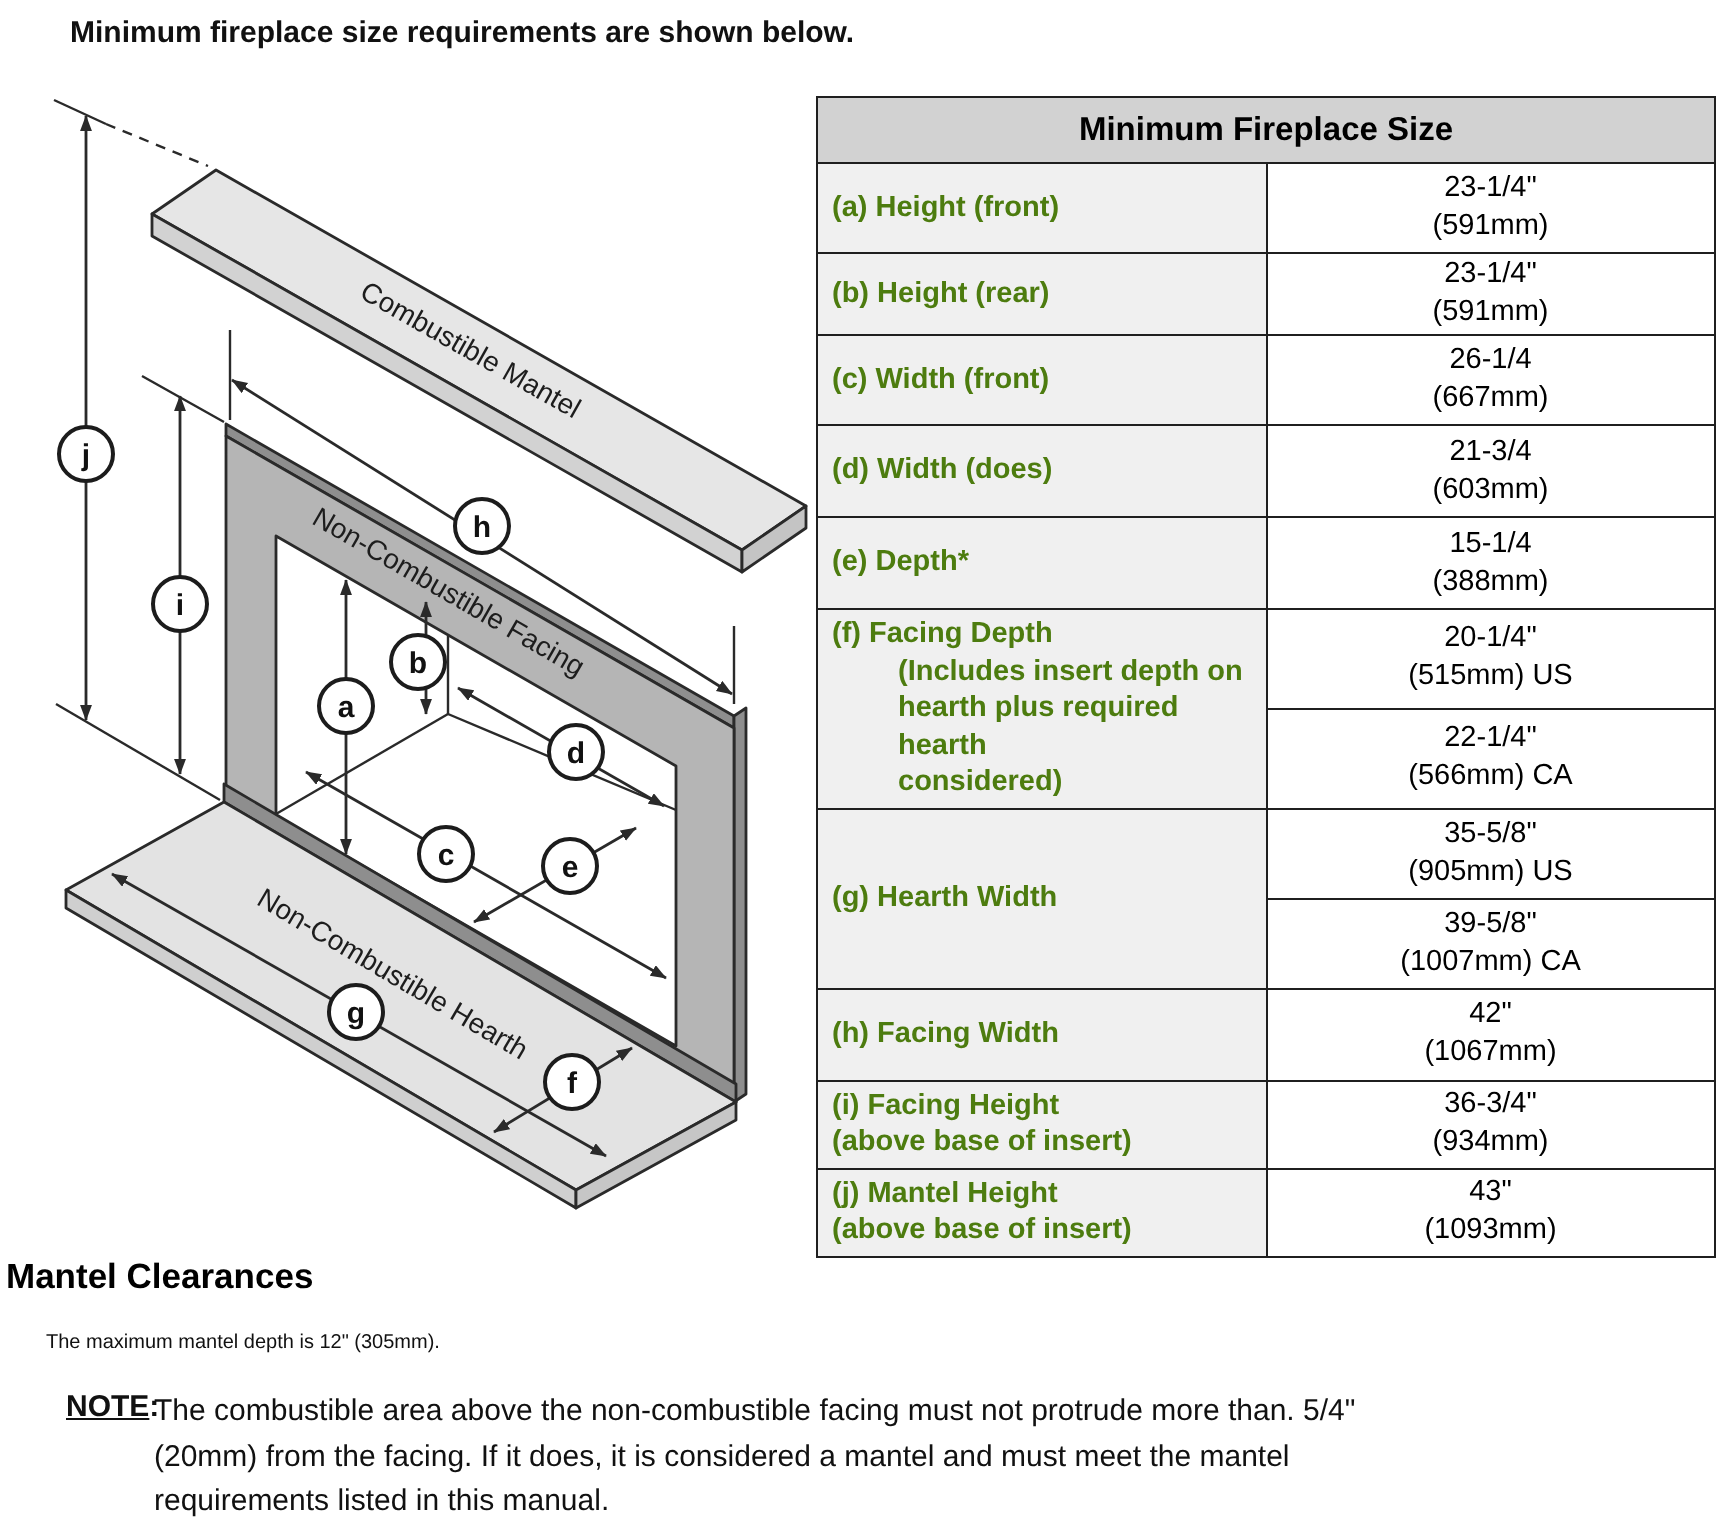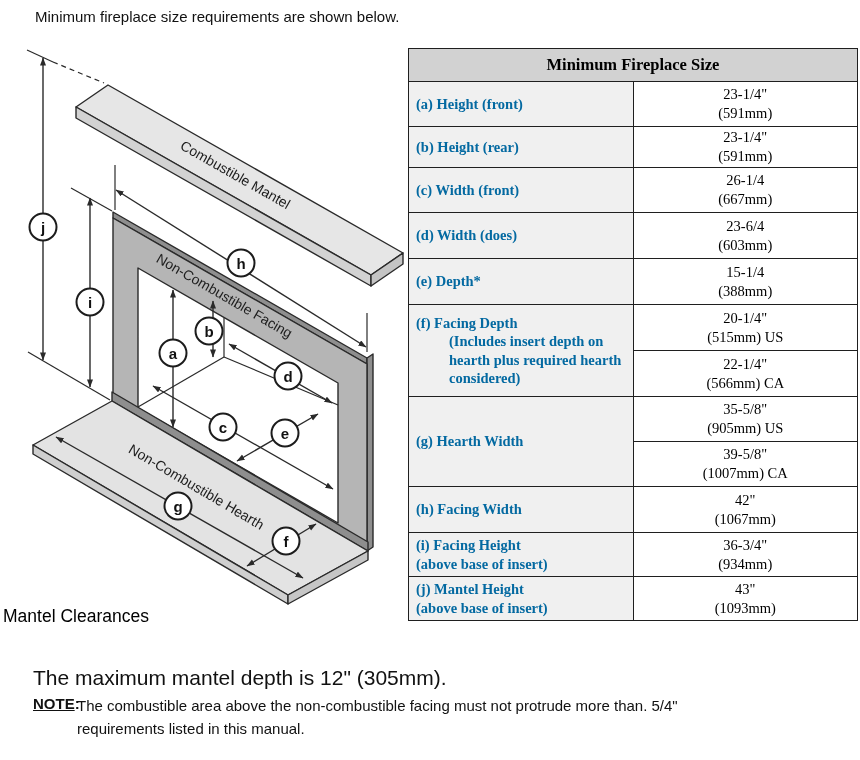--- a/index.html
+++ b/index.html
@@ -1,37 +1,37 @@
 <!DOCTYPE html>
 <html><head>
 <meta charset="utf-8">
 <style>
   html,body{margin:0;padding:0;background:#fff;}
   .page{position:relative;width:860px;height:760px;background:#fff;overflow:hidden;
         font-family:"Liberation Sans", sans-serif;color:#111;}
-  .intro{position:absolute;left:35px;top:8px;font-size:15px;color:#111;}
+  .intro{position:absolute;left:35px;top:8px;font-size:15px;color:#111;font-weight:bold;}
   svg.diagram{position:absolute;left:0;top:0;}
   svg .ln{stroke:#2a2a2a;stroke-width:1.4;fill:none;}
   svg .thin{stroke:#2a2a2a;stroke-width:1.2;fill:none;}
   svg .shape{stroke:#2a2a2a;stroke-width:1.4;stroke-linejoin:round;}
   svg .callout circle{fill:#fff;stroke:#1c1c1c;stroke-width:2;}
   svg .callout text{font-size:15px;font-weight:bold;fill:#111;text-anchor:middle;}
   svg .plabel{font-size:14px;fill:#1d1d1d;text-anchor:middle;}
   
   .spec{position:absolute;left:408px;top:48px;border-collapse:collapse;table-layout:fixed;width:450px;}
-  .spec th,.spec td{border:1.5px solid #1f1f1f;font-family:Liberation Serif, serif;}
+  .spec th,.spec td{border:1.5px solid #1f1f1f;}
   .spec th{background:#d2d2d2;font-size:16.5px;font-weight:bold;height:30px;text-align:center;color:#000;}
   .spec td.lbl{width:242px;background:#f0f0f0;font-weight:bold;font-size:14.5px;
-               padding:3px 6px 3px 7px;vertical-align:middle;line-height:18.5px;color:#0369a1;}
+               padding:3px 6px 3px 7px;vertical-align:middle;line-height:18.5px;color:#4d7c0f;}
   .spec td.val{background:#fff;text-align:center;font-size:14.5px;line-height:19px;
                vertical-align:middle;color:#000;}
   .sub{margin-left:33px;}
   
-  .mc-head{position:absolute;left:3px;top:606px;font-size:17.5px;font-weight:normal;color:#000;}
-  .mc-line{position:absolute;left:33px;top:666px;font-size:21px;color:#111;}
+  .mc-head{position:absolute;left:3px;top:628px;font-size:17.5px;font-weight:bold;color:#000;}
+  .mc-line{position:absolute;left:23px;top:666px;font-size:10px;color:#111;}
   .note{position:absolute;left:33px;top:695px;font-size:15px;color:#111;display:flex;}
   .note .nl{font-weight:bold;width:44px;flex:none;}
   .note .nl .u{text-decoration:underline;}
   .note .body div{line-height:22.5px;}
 </style>
 </head>
 <body>
 
 <div class="page">
 
@@ -167,21 +167,21 @@
       <td class="lbl">(c) Width (front)</td>
       <td class="val">
         <div>26-1/4</div>
             <div>(667mm)</div>
           </td>
         </tr>
 
     <tr style="height:46px">
       <td class="lbl">(d) Width (does)</td>
       <td class="val">
-        <div>23-6/4</div>
+        <div>21-3/4</div>
             <div>(603mm)</div>
           </td>
         </tr>
 
     <tr style="height:46px">
       <td class="lbl">(e) Depth*</td>
       <td class="val">
         <div>15-1/4</div>
             <div>(388mm)</div>
           </td>
@@ -251,17 +251,18 @@
         </tr>
   </tbody>
     </table>
 
   <div class="mc-head">Mantel Clearances</div>
   <div class="mc-line">The maximum mantel depth is 12" (305mm).</div>
   <div class="note">
     <span class="nl"><span class="u">NOTE</span><span>:</span></span>
     <span class="body">
       <div>The combustible area above the non-combustible facing must not protrude more than.  5/4"</div>
+      <div>(20mm) from the facing.  If it does, it is considered a mantel and must meet the mantel</div>
       <div>requirements listed in this manual.</div>
     </span>
   </div>
 
 </div>
 
 </body></html>

